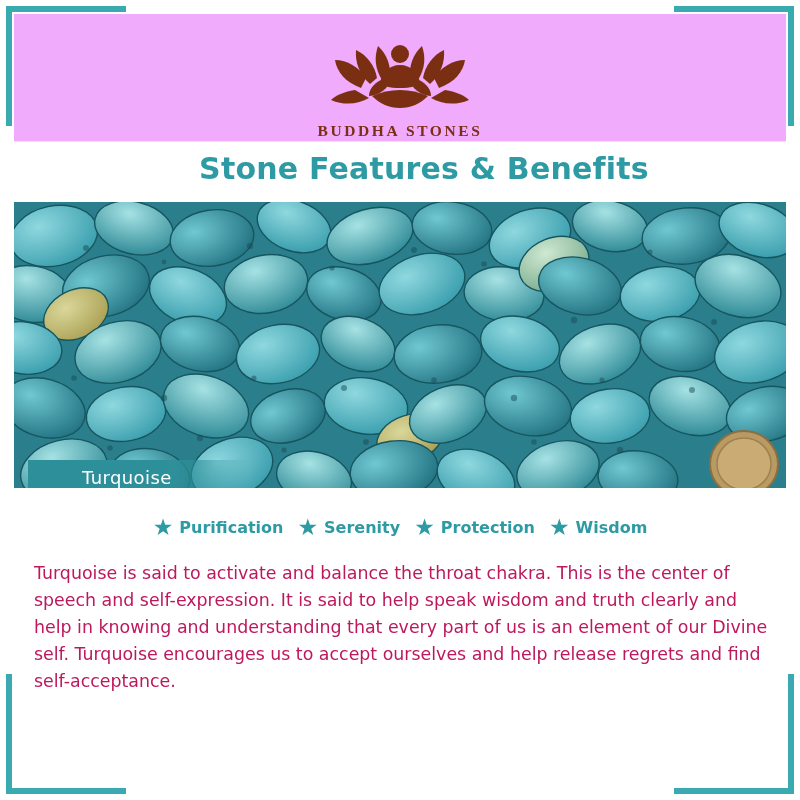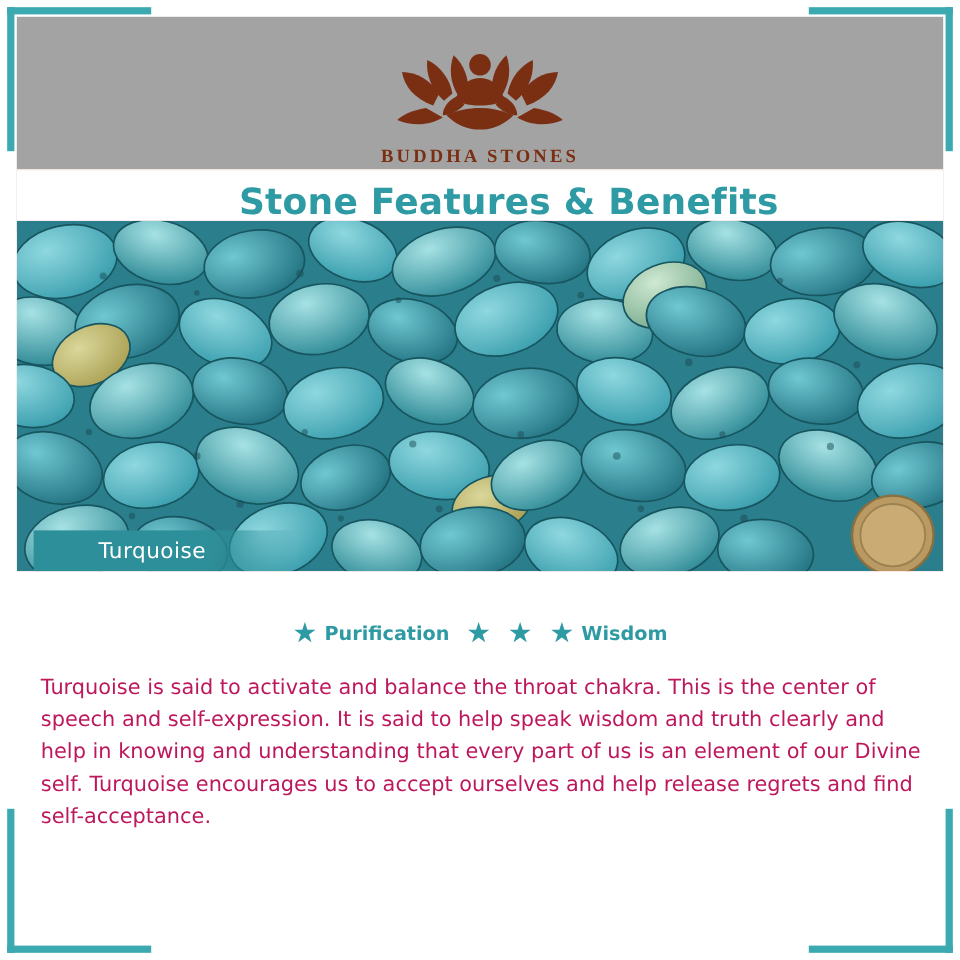--- a/index.html
+++ b/index.html
@@ -51,21 +51,21 @@
     border-width: 0 6px 6px 0;
   }
 
   
   .header {
     position: absolute;
     top: 14px;
     left: 14px;
     right: 14px;
     height: 180px;
-    background: #a3a3a3;
+    background: #f0abfc;
     box-sizing: border-box;
   }
 
   .logo-wrap {
     position: absolute;
     top: 16px;
     left: 0;
     right: 0;
     display: flex;
     flex-direction: column;
@@ -101,26 +101,26 @@
     font-weight: bold;
     color: #2e9aa3;
     letter-spacing: 0.2px;
     font-family: "DejaVu Sans", sans-serif;
     margin-left: 48px;
   }
 
   
   .hero {
     position: absolute;
-    top: 184px;
+    top: 202px;
     left: 14px;
     right: 14px;
     height: 292px;
     overflow: hidden;
-    background: #fca5a5;
+    background: #f0abfc;
   }
   .hero-canvas {
     position: absolute;
     inset: 0;
     width: 100%;
     height: 100%;
     display: block;
   }
 
   .stone-label {
@@ -360,23 +360,25 @@
 
   <div class="benefits-band"></div>
 
   <div class="benefits">
     <div class="benefit">
       <span class="star">★</span>
       <span class="benefit-label">Purification</span>
     </div>
     <div class="benefit">
       <span class="star">★</span>
+      <span class="benefit-label">Serenity</span>
     </div>
     <div class="benefit">
       <span class="star">★</span>
+      <span class="benefit-label">Protection</span>
     </div>
     <div class="benefit">
       <span class="star">★</span>
       <span class="benefit-label">Wisdom</span>
     </div>
   </div>
 
   <div class="description">Turquoise is said to activate and balance the throat chakra. This is the center of speech and self-expression. It is said to help speak wisdom and truth clearly and help in knowing and understanding that every part of us is an element of our Divine self. Turquoise encourages us to accept ourselves and help release regrets and find self-acceptance.</div>
 
 </div>

